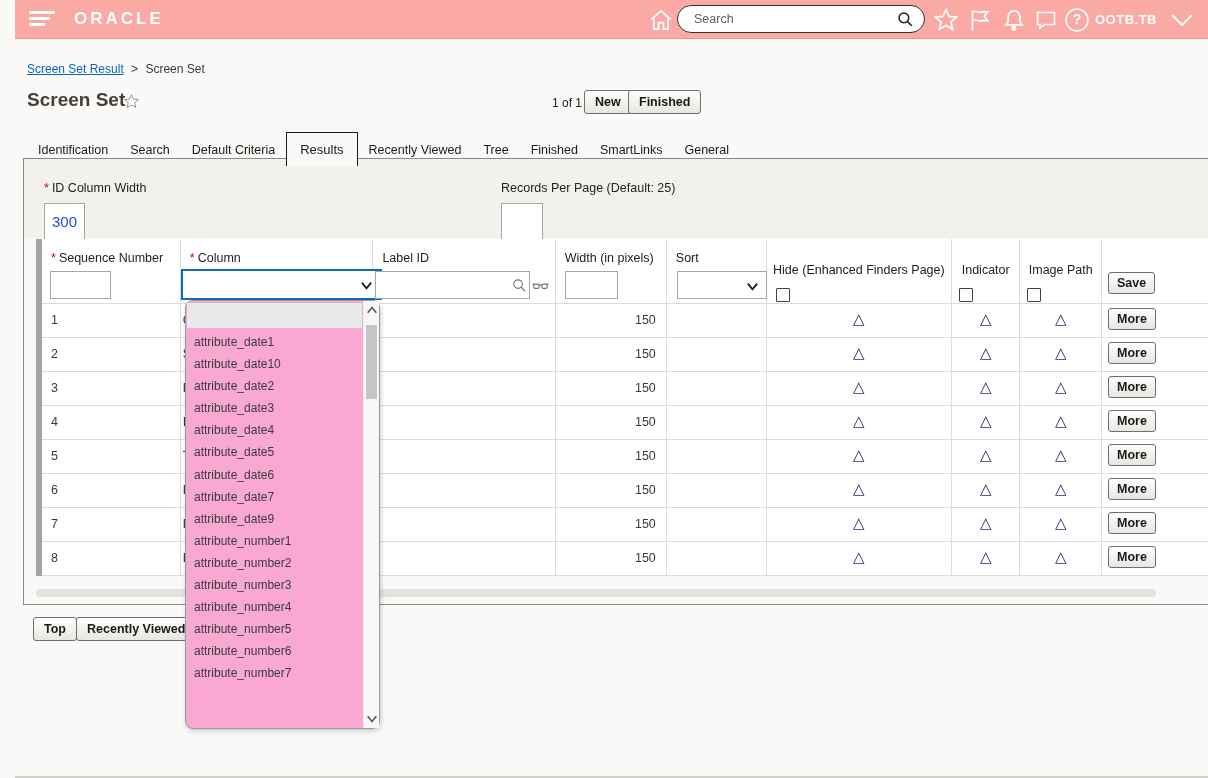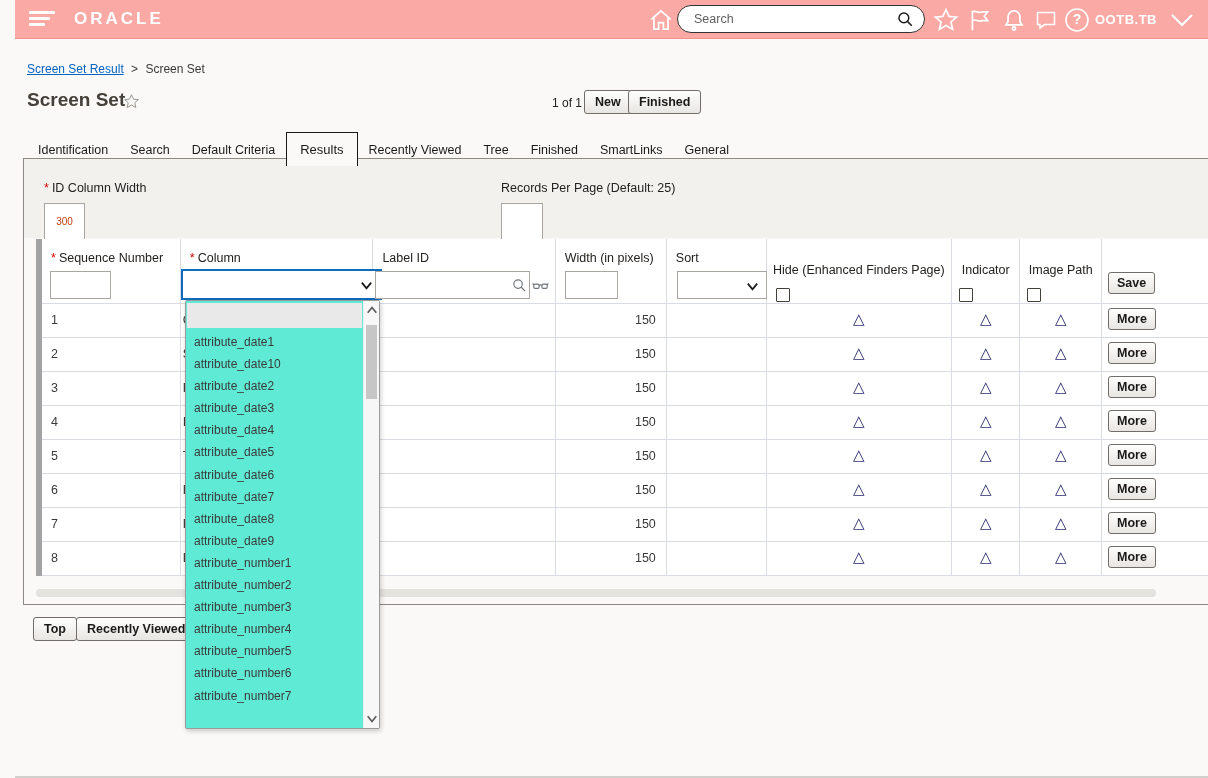--- a/index.html
+++ b/index.html
@@ -42,22 +42,22 @@
   
   .tabs { position:absolute; left:12px; top:132px; display:flex; align-items:flex-end; z-index:3; }
   .tab { font-size:12.5px; color:#1c1a18; padding:6px 11px 8px 11px; cursor:pointer; white-space:nowrap; }
   .tab.active { background:#faf9f7; border:1px solid #1b1916; border-bottom:none; padding:9px 13px 9px 13px; margin-bottom:-1px; font-size:13px; }
 
   
   .panel { position:absolute; left:8px; top:158px; width:1189px; height:447px; background:#faf9f7; border:1px solid #8c8985; z-index:1; }
   .formstrip { position:absolute; left:0; top:0; width:100%; height:79px; background:#f2f1ee; }
   .flabel { position:absolute; font-size:12.5px; color:#24221f; }
   .req { color:#d40000; margin-right:3px; }
-  .tinput { position:absolute; height:37px; border:1px solid #a9a5a0; background:#fff; font-size:10px;
-            color:#c2410c; font-family:"Liberation Sans",sans-serif; outline:none; }
+  .tinput { position:absolute; height:37px; border:1px solid #a9a5a0; background:#fff; font-size:15px;
+            color:#1d4ed8; font-family:"Liberation Sans",sans-serif; outline:none; }
   #inp-idw { left:20px; top:44px; width:41px; text-align:center; }
   #inp-rpp { left:477px; top:44px; width:42px; }
   #lbl-idw { left:20px; top:22px; }
   #lbl-rpp { left:477px; top:22px; }
 
   
   .tbl { position:absolute; left:12px; top:80px; width:1177px; overflow:hidden; background:#fff; border-left:6px solid #a3a3a3; }
   .trow, .thead { display:flex; }
   .thead { height:65px; border-bottom:1px solid #d9dce2; position:relative; background:#fff; }
   .trow { height:34px; border-bottom:1px solid #d9dce2; background:#fff; }
@@ -77,21 +77,21 @@
   .seqtext { position:absolute; left:9px; top:9px; }
   .numtext { position:absolute; right:10px; top:9px; }
   .partial { position:absolute; left:2px; top:9px; }
   .tri { position:absolute; left:0; width:100%; top:6px; text-align:center; font-size:15px; color:#28286e; }
   .rowbtn { position:absolute; left:6px; top:4px; }
   .hdrbtn { position:absolute; left:6px; top:33px; }
 
   .hscroll { position:absolute; left:12px; top:430px; width:1120px; height:8px; background:#e4e2df; border-radius:4px; cursor:pointer; }
 
   
-  .dd { position:absolute; left:170px; top:300px; width:195px; height:429px; background:#5eead4; border:1px solid #9a9a9a; border-radius:2px; box-shadow:1px 2px 5px rgba(0,0,0,.2); z-index:10; display:flex; }
+  .dd { position:absolute; left:170px; top:300px; width:195px; height:429px; background:#f9a8d4; border:1px solid #9a9a9a; border-radius:8px; box-shadow:1px 2px 5px rgba(0,0,0,.2); z-index:10; display:flex; }
   .dd-list { flex:1; overflow:hidden; padding-top:2px; }
   .dd-blank { height:25px; margin:0 1px 3px 1px; background:#e9e9e9; cursor:pointer; }
   .dd-item { height:22.1px; line-height:22px; padding-left:8px; font-size:12px; color:#3b3b3b; white-space:nowrap; cursor:pointer; }
   .dd-sb { width:16px; position:relative; background:#f7f7f7; border-left:1px solid #ededed; }
   .dd-sb .arr { position:absolute; left:0; width:100%; height:16px; cursor:pointer; }
   .dd-sb .arr svg { width:12px; height:12px; margin:2px; stroke:#5a5a5a; stroke-width:2; fill:none; }
   .dd-sb .arr.up { top:2px; } .dd-sb .arr.down { bottom:2px; }
   .dd-thumb { position:absolute; left:2px; top:24px; width:11px; height:74px; background:#c6c6c6; cursor:pointer; }
 </style>
 </head>
@@ -478,21 +478,20 @@
     <div class="dd-list">
       <div class="dd-blank"></div>
       <div class="dd-item">attribute_date1</div>
       <div class="dd-item">attribute_date10</div>
       <div class="dd-item">attribute_date2</div>
       <div class="dd-item">attribute_date3</div>
       <div class="dd-item">attribute_date4</div>
       <div class="dd-item">attribute_date5</div>
       <div class="dd-item">attribute_date6</div>
       <div class="dd-item">attribute_date7</div>
-      <div class="dd-item">attribute_date8</div>
       <div class="dd-item">attribute_date9</div>
       <div class="dd-item">attribute_number1</div>
       <div class="dd-item">attribute_number2</div>
       <div class="dd-item">attribute_number3</div>
       <div class="dd-item">attribute_number4</div>
       <div class="dd-item">attribute_number5</div>
       <div class="dd-item">attribute_number6</div>
       <div class="dd-item">attribute_number7</div>
     </div>
     <div class="dd-sb">

